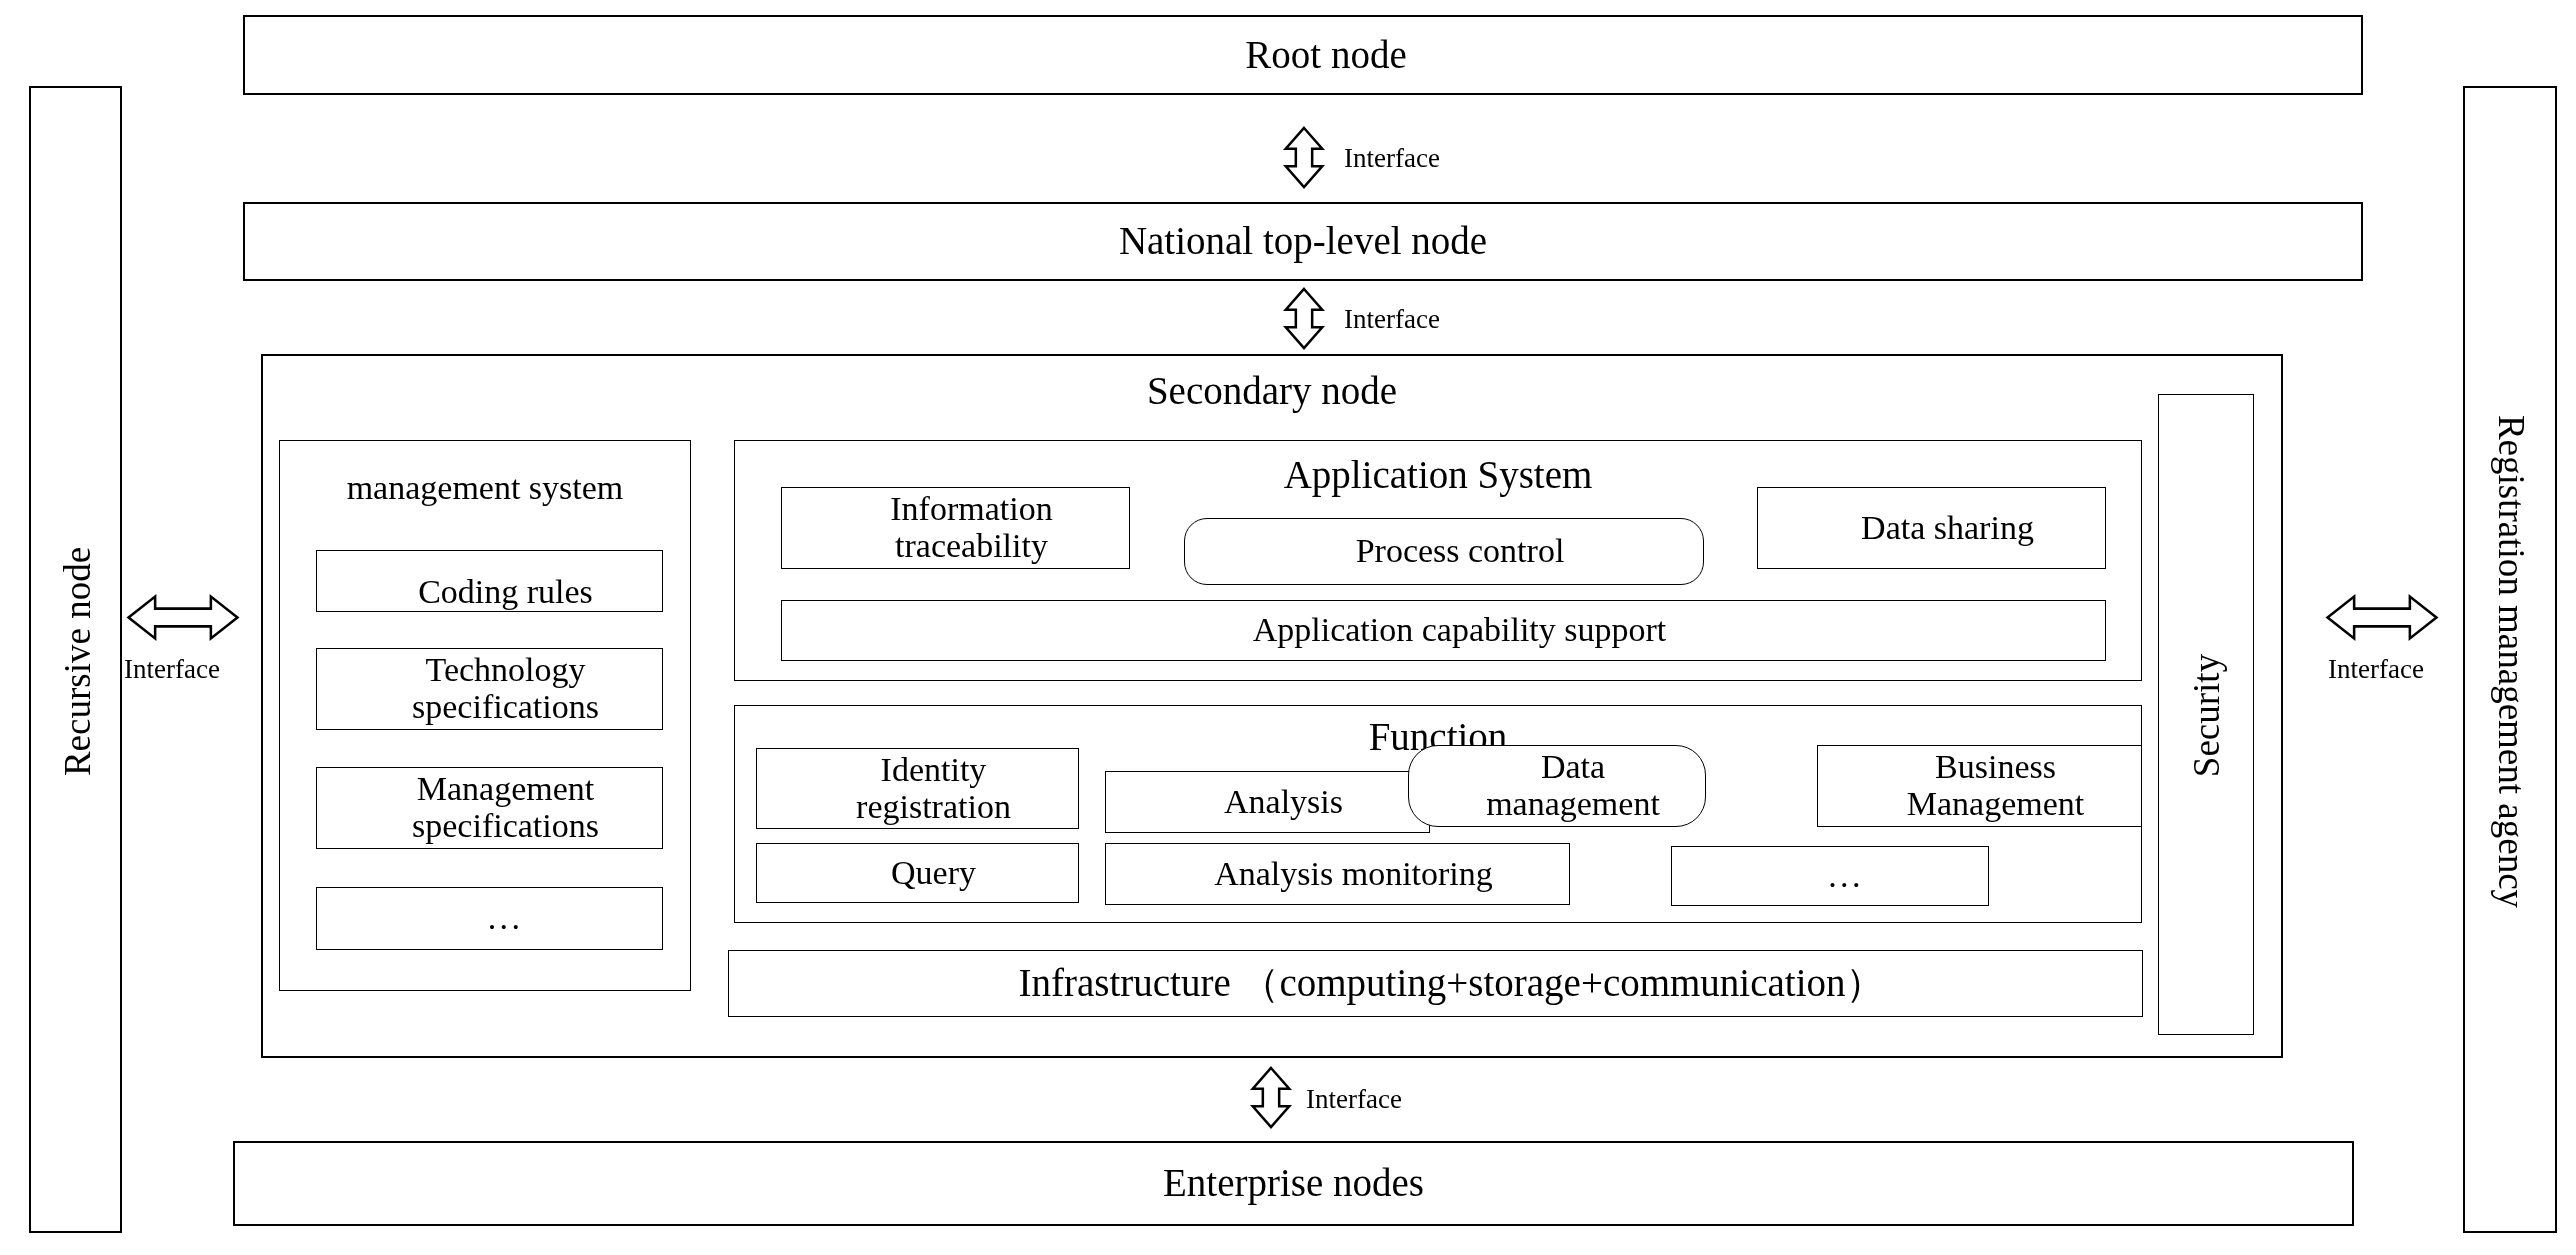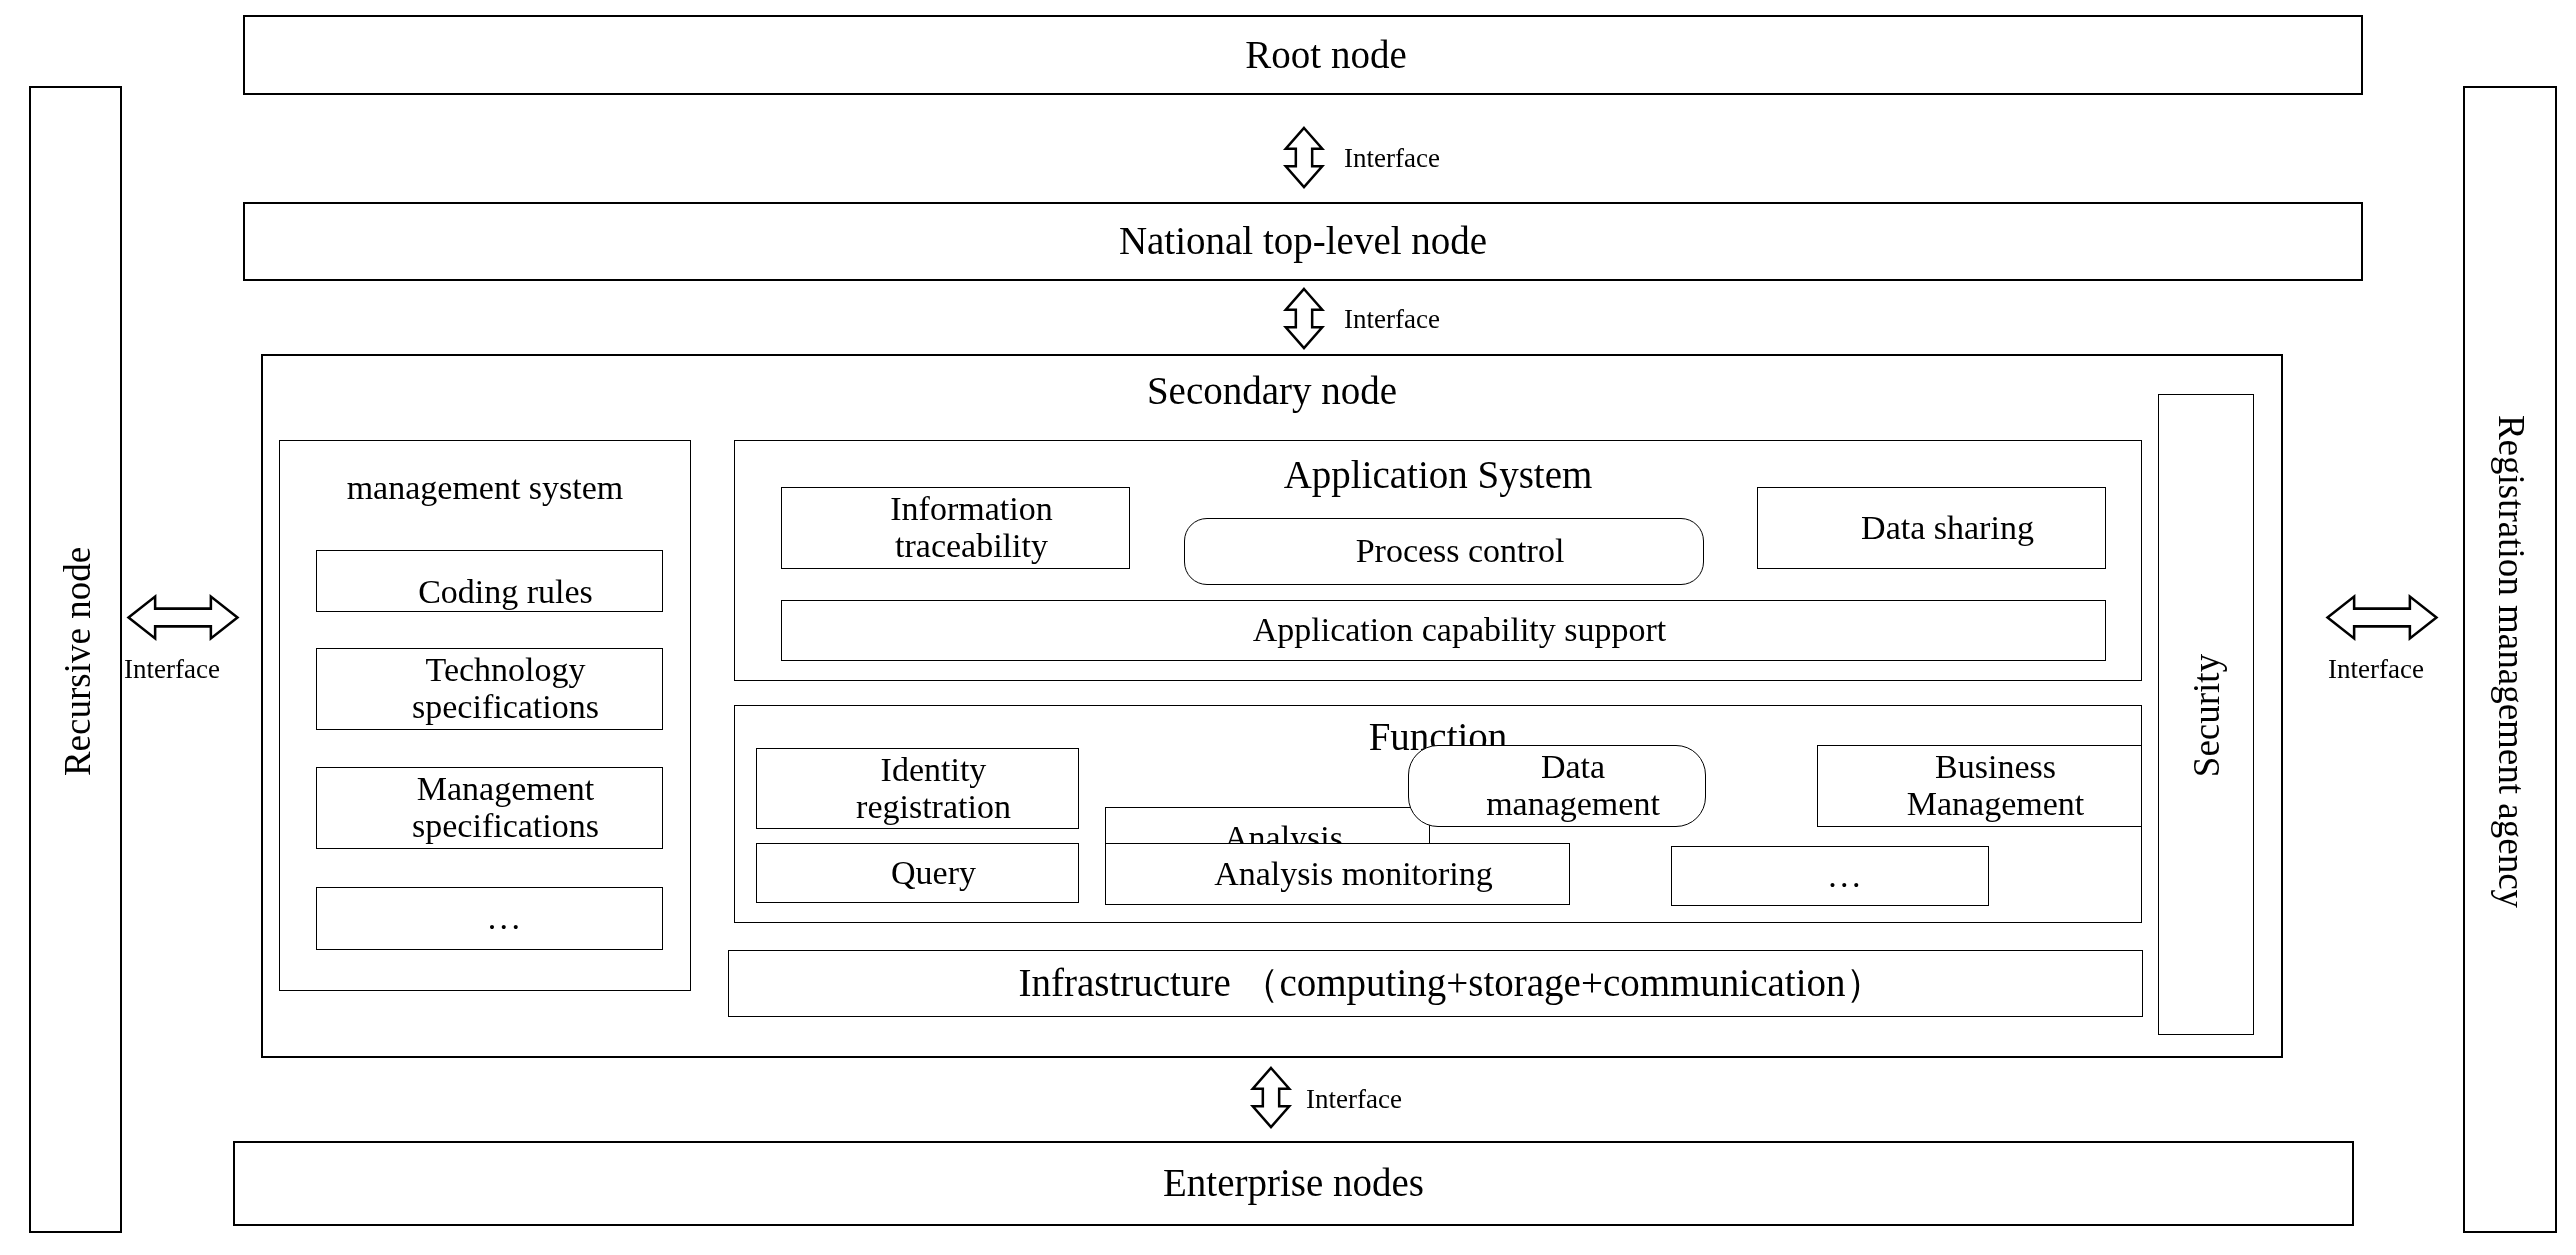--- a/index.html
+++ b/index.html
@@ -171,21 +171,21 @@
   </div>
 
   <div class="box thin" style="left:734px; top:705px; width:1408px; height:218px; display:block;"></div>
   <div class="plain f-xl" style="left:734px; top:716px; width:1408px; height:42px;">Function</div>
 
   <div class="box thin f-md" style="left:756px; top:748px; width:323px; height:81px; flex-direction:column;">
     <span>Identity</span>
     <span>registration</span>
   </div>
 
-  <div class="box thin f-md" style="left:1105px; top:771px; width:325px; height:62px;margin-top:36px;">
+  <div class="box thin f-md" style="left:1105px; top:771px; width:325px; height:62px;">
     <span>Analysis</span>
   </div>
 
   <div class="box thin f-md" style="left:1408px; top:745px; width:298px; height:82px; flex-direction:column;border-radius:30px;">
     <span>Data</span>
     <span>management</span>
   </div>
 
   <div class="box thin f-md" style="left:1817px; top:745px; width:325px; height:82px; flex-direction:column;">
     <span>Business</span>

